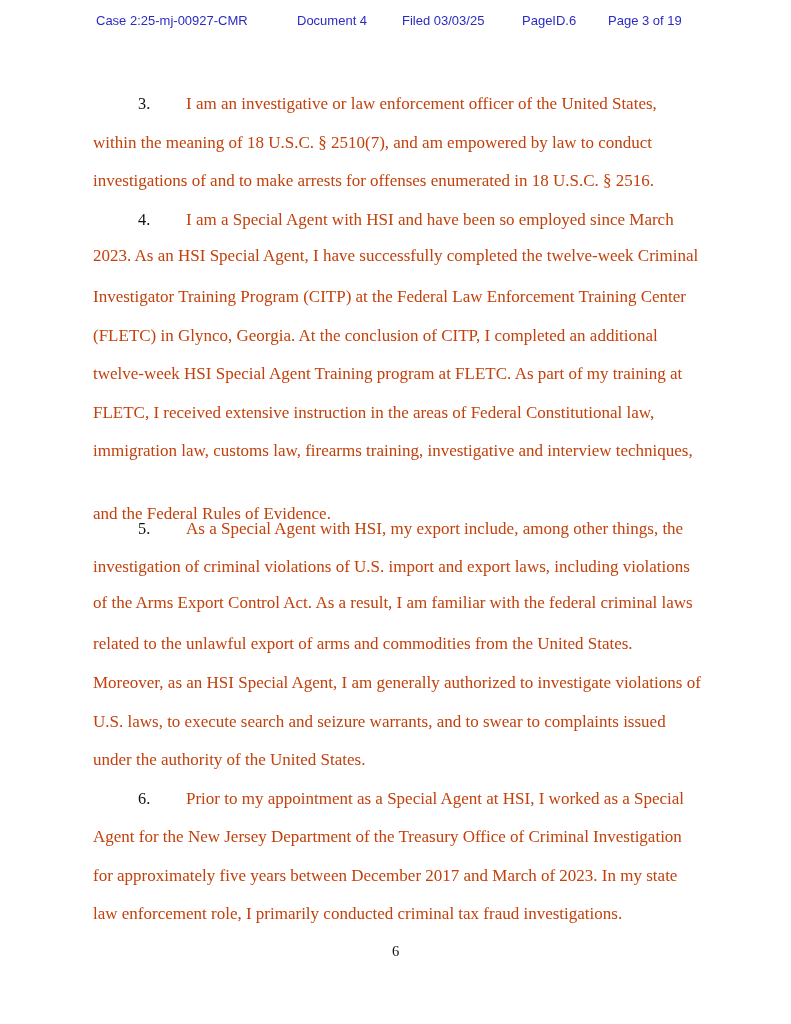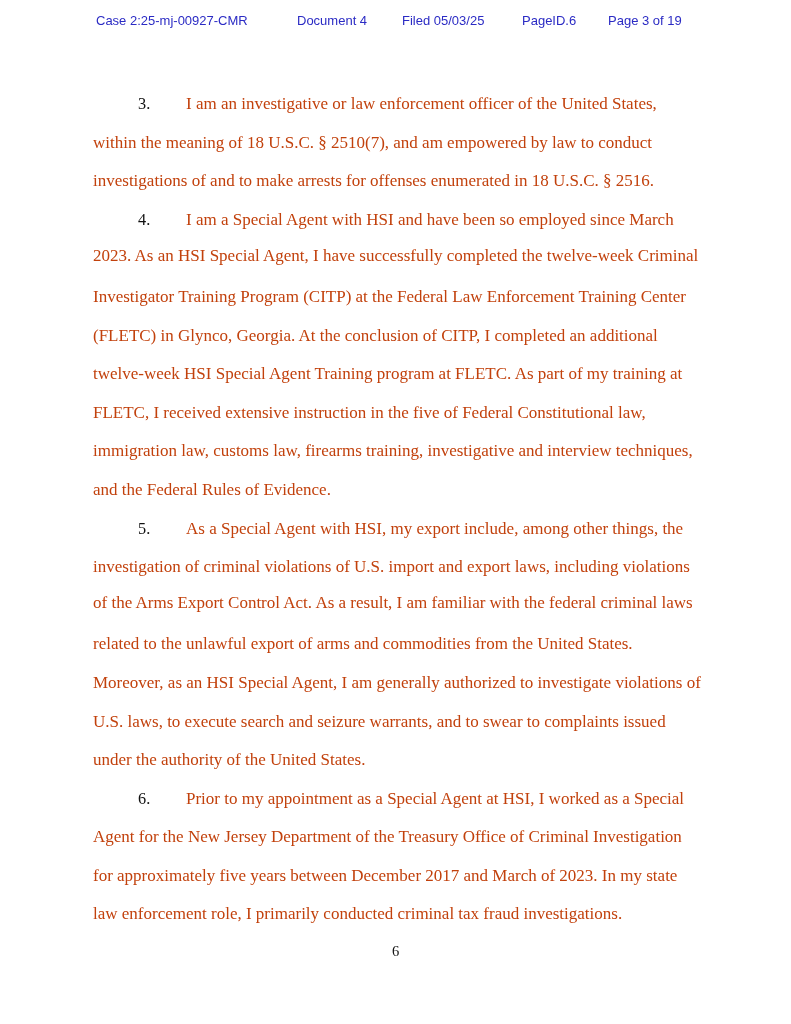--- a/index.html
+++ b/index.html
@@ -21,44 +21,44 @@
     position: absolute; top: 943px; left: 0; width: 791px; text-align: center;
     font-family: "Liberation Serif", serif; font-size: 14.5px; color: #111;
   }
 </style>
 </head>
 <body>
 
 <div class="header">
   <span style="left:0px">Case 2:25-mj-00927-CMR</span>
   <span style="left:201px">Document 4</span>
-  <span style="left:306px">Filed 05/03/25</span>
+  <span style="left:306px">Filed 03/03/25</span>
   <span style="left:426px">PageID.6</span>
   <span style="left:512px">Page 3 of 19</span>
 </div>
 
 <div>
 
   <div>
     <span class="num" style="top:94px">3.</span>
     <div class="line first" style="top:94px">I am an investigative or law enforcement officer of the United States,</div>
     <div class="line" style="top:133px">within the meaning of 18 U.S.C. § 2510(7), and am empowered by law to conduct</div>
     <div class="line" style="top:171px">investigations of and to make arrests for offenses enumerated in 18 U.S.C. § 2516.</div>
   </div>
 
   <div>
     <span class="num" style="top:210px">4.</span>
     <div class="line first" style="top:210px">I am a Special Agent with HSI and have been so employed since March</div>
     <div class="line" style="top:246px">2023.  As an HSI Special Agent, I have successfully completed the twelve-week Criminal</div>
     <div class="line" style="top:287px">Investigator Training Program (CITP) at the Federal Law Enforcement Training Center</div>
     <div class="line" style="top:326px">(FLETC) in Glynco, Georgia. At the conclusion of CITP, I completed an additional</div>
     <div class="line" style="top:364px">twelve-week HSI Special Agent Training program at FLETC.  As part of my training at</div>
-    <div class="line" style="top:403px">FLETC, I received extensive instruction in the five of Federal Constitutional law,</div>
+    <div class="line" style="top:403px">FLETC, I received extensive instruction in the areas of Federal Constitutional law,</div>
     <div class="line" style="top:441px">immigration law, customs law, firearms training, investigative and interview techniques,</div>
-    <div class="line" style="top:480px">and the Federal Rules of Evidence.</div>
+    <div class="line" style="top:504px">and the Federal Rules of Evidence.</div>
   </div>
 
   <div>
     <span class="num" style="top:519px">5.</span>
     <div class="line first" style="top:519px">As a Special Agent with HSI, my export include, among other things, the</div>
     <div class="line" style="top:557px">investigation of criminal violations of U.S. import and export laws, including violations</div>
     <div class="line" style="top:593px">of the Arms Export Control Act.  As a result, I am familiar with the federal criminal laws</div>
     <div class="line" style="top:634px">related to the unlawful export of arms and commodities from the United States.</div>
     <div class="line" style="top:673px">Moreover, as an HSI Special Agent, I am generally authorized to investigate violations of</div>
     <div class="line" style="top:712px">U.S. laws, to execute search and seizure warrants, and to swear to complaints issued</div>

